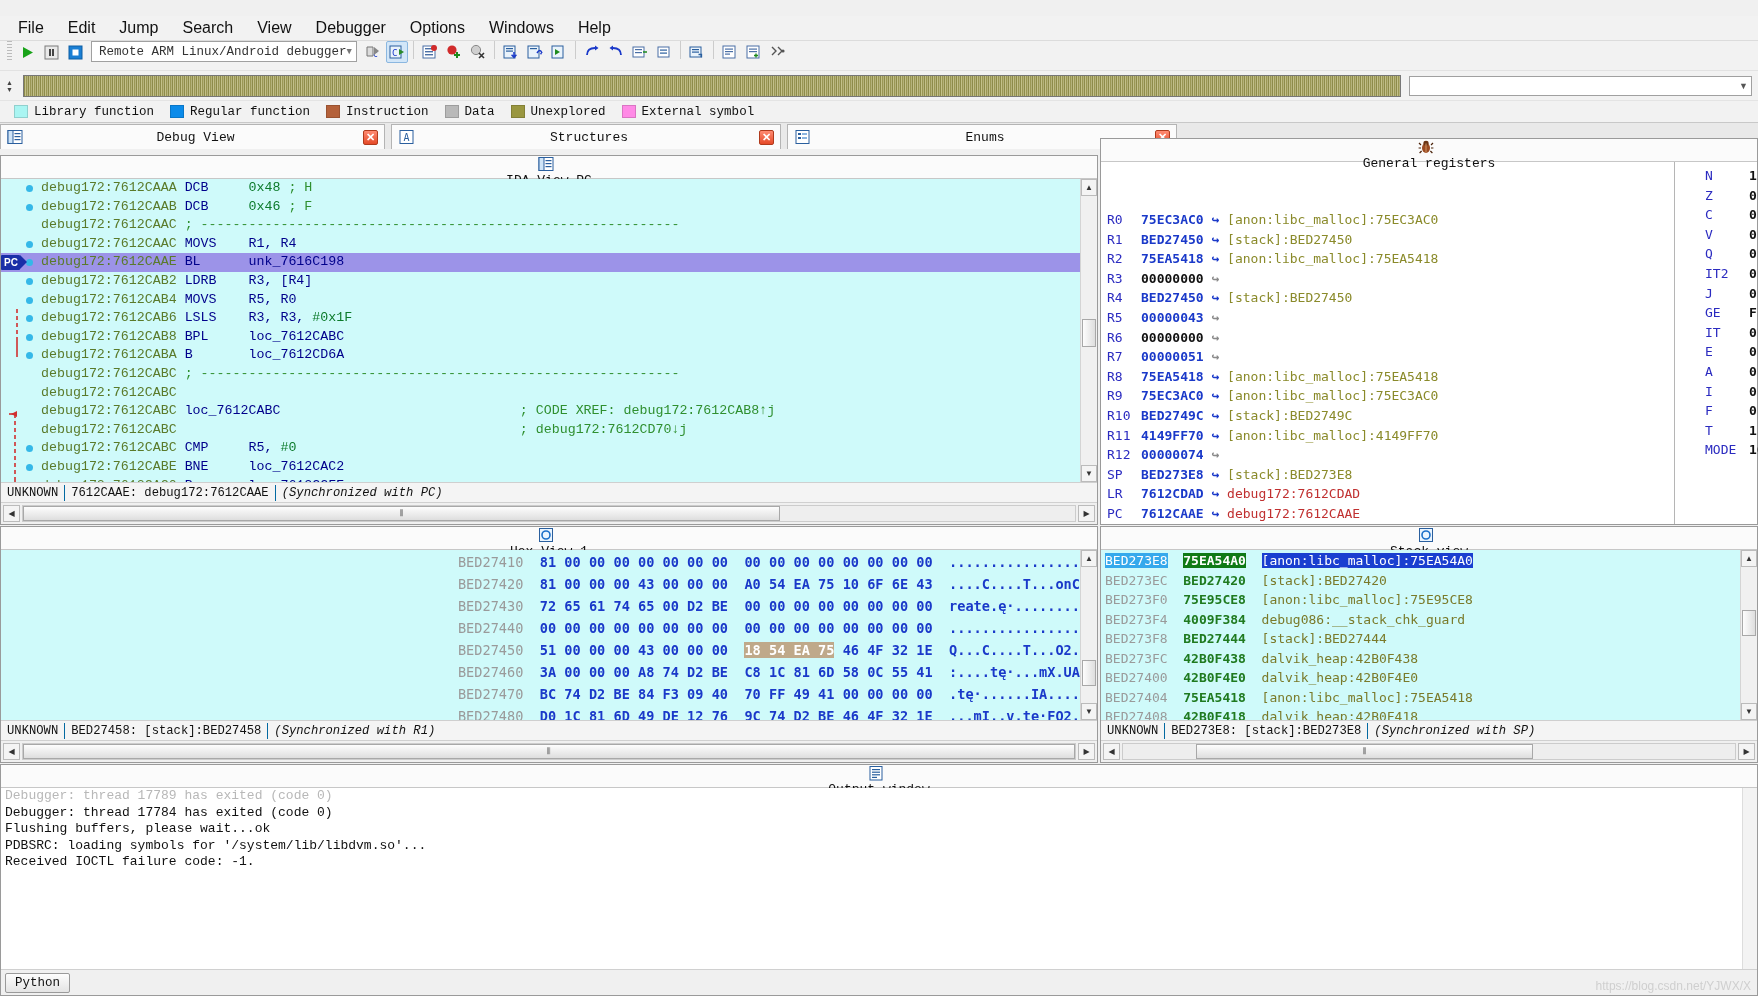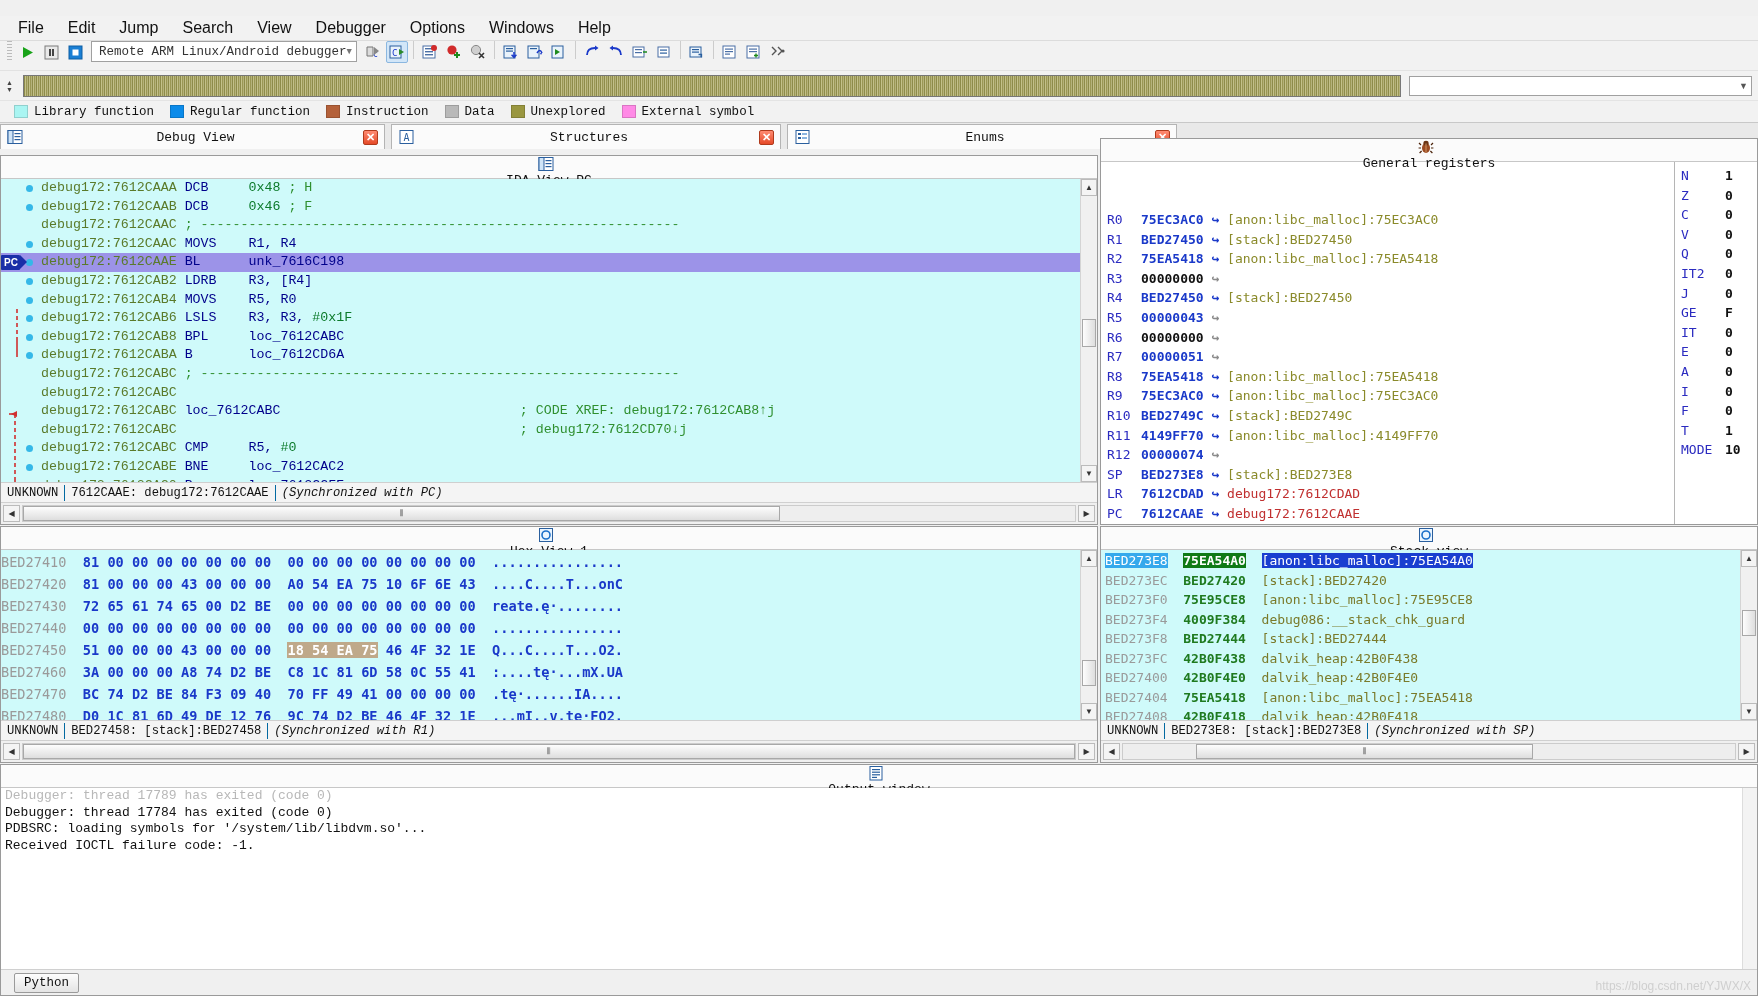--- a/index.html
+++ b/index.html
@@ -201,30 +201,31 @@
   .rg-arrow { color: #1a39c9; font-weight: bold; }
   .rg-arrow.gray { color: #8a8a8a; }
   .rg-tgt  { color: #8a8a2a; }
   .rg-tgt.red { color: #c03030; }
   #flags-col {
     width: 83px; flex: 0 0 83px; background: #fff;
     border-left: 1px solid #b5b5b5; padding: 4px 0 0 6px;
   }
   .flag-row {
     height: 19.6px; line-height: 19.6px; white-space: pre;
-    font-family: "DejaVu Sans Mono", monospace; font-size: 13px;
+    font-family: "DejaVu Sans Mono", monospace; font-size: 13px; margin-left: 24px;
   }
   .fl-name { color: #2b2bc0; display: inline-block; width: 44px; }
   .fl-val  { color: #111; font-weight: bold; }
 
   
   #hex-body { position: absolute; inset: 23px 17px 42px 0; background: #cffafa; overflow: hidden; padding-top: 1px; }
   .hex-row {
     height: 22px; line-height: 22px; white-space: pre;
     font-family: "DejaVu Sans Mono", monospace; font-size: 13.6px;
+    text-align: right;
   }
   .hx-addr { color: #9a9a9a; }
   .hx-byte { color: #1a39c9; font-weight: bold; }
   .hx-byte.hl { background: #bfa98a; color: #fff; }
   .hx-ascii { color: #1a39c9; font-weight: bold; }
 
   
   #stack-body { position: absolute; inset: 23px 17px 42px 0; background: #cffafa; overflow: hidden; padding-top: 1px; }
   .stk-row {
     height: 19.5px; line-height: 19.5px; white-space: pre;
@@ -247,21 +248,21 @@
   }
   .out-line.clip { color: #b8b8b8; }
   #out-foot {
     position: absolute; left: 0; right: 0; bottom: 0; height: 26px;
     background: #f0f0f0; border-top: 1px solid #d0d0d0;
     display: flex; align-items: center; padding-left: 4px;
   }
   #py-btn {
     background: linear-gradient(#fdfdfd,#e4e4e4); border: 1px solid #9a9a9a;
     border-radius: 2px; padding: 2px 9px;
-    font-family: "Liberation Mono", monospace; font-size: 12.5px; color: #111; margin-left: 9px;
+    font-family: "Liberation Mono", monospace; font-size: 12.5px; color: #111;
   }
   #watermark {
     position: absolute; right: 6px; bottom: 2px;
     font-family: "Liberation Sans", sans-serif; font-size: 12px; color: #cfcfcf;
   }
   
   .mini-vs {
     position: absolute; right: 0; top: 23px; bottom: 26px; width: 15px; background: #f3f3f3;
     border-left: 1px solid #ddd;
   }
@@ -754,20 +755,21 @@
     <span class="ph-title">Output window</span>
     <span class="winbtns">
       <span class="winbtn">🗖</span>
       <span class="winbtn">❐</span>
       <span class="winbtn">✕</span>
     </span>
   </div>
   <div id="out-body">
       <div class="out-line clip">Debugger: thread 17789 has exited (code 0)</div>
       <div class="out-line">Debugger: thread 17784 has exited (code 0)</div>
+      <div class="out-line">Flushing buffers, please wait...ok</div>
       <div class="out-line">PDBSRC: loading symbols for '/system/lib/libdvm.so'...</div>
       <div class="out-line">Received IOCTL failure code: -1.</div>
     </div>
   <div class="mini-vs"></div>
   <div id="out-foot">
     <div id="py-btn">Python</div>
     <div id="watermark">https://blog.csdn.net/YJWX/X</div>
   </div>
 </div>
 

